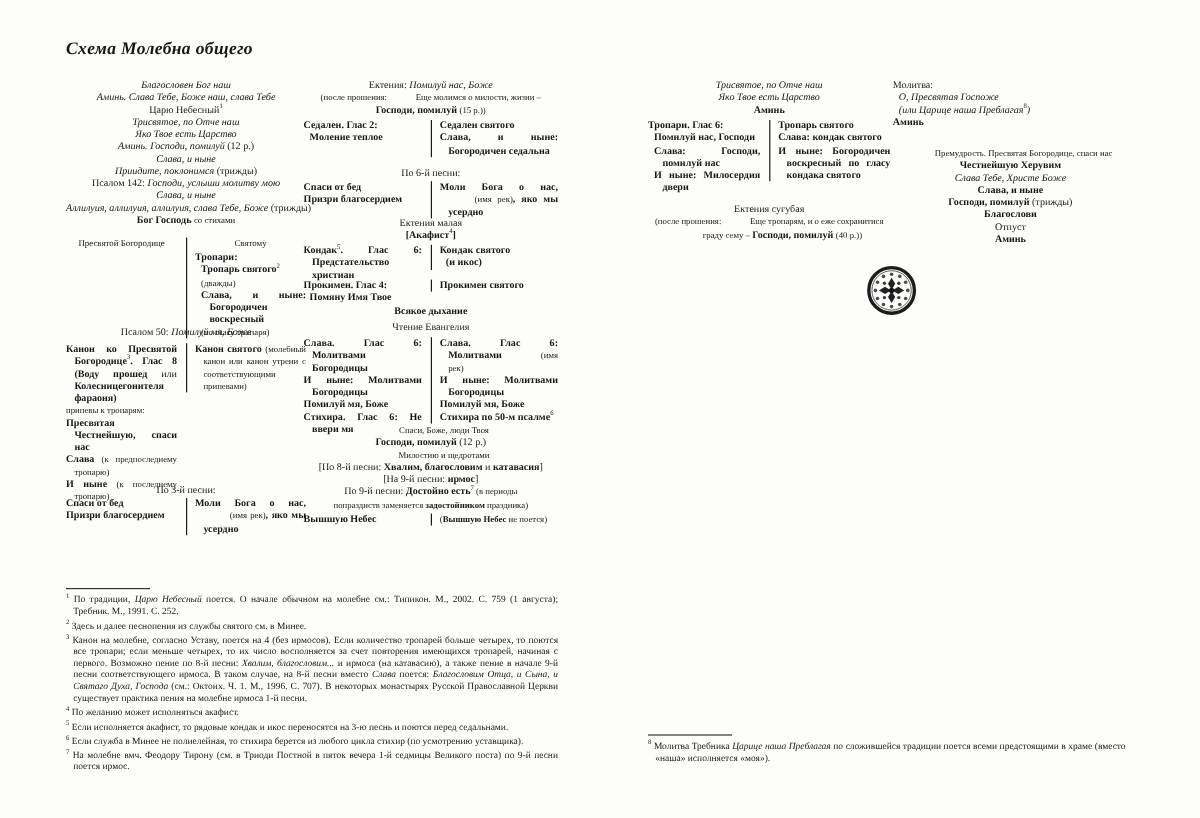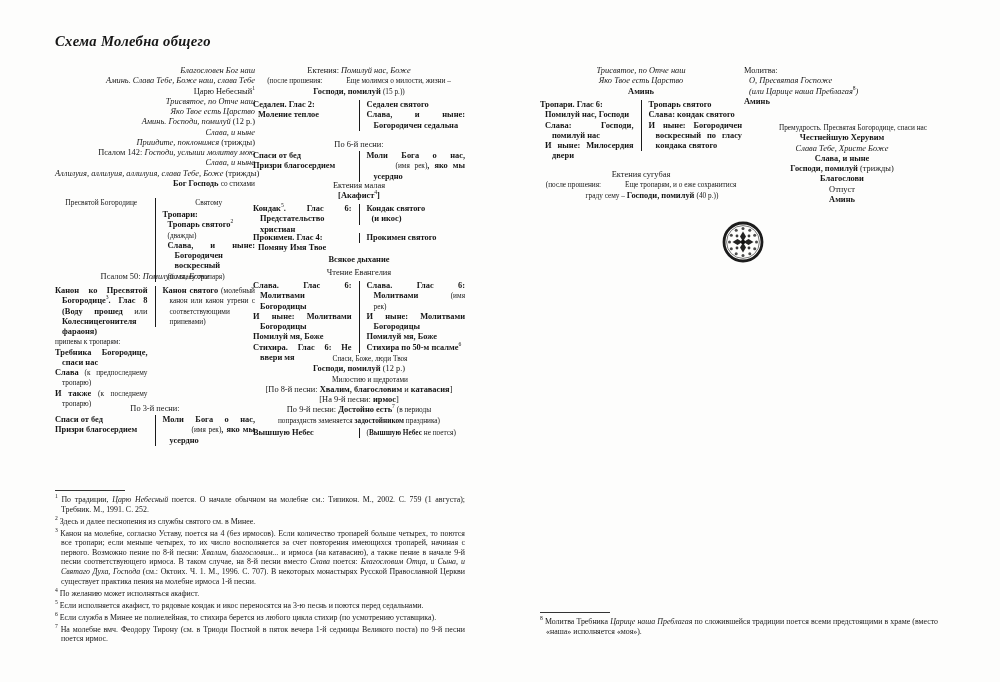--- a/index.html
+++ b/index.html
@@ -4,21 +4,21 @@
 <style>
   html,body{margin:0;padding:0;background:#e8e8e8;}
   .page{position:relative;width:1000px;height:682px;background:#fdfdfc;overflow:hidden;
         font-family:"Liberation Serif","DejaVu Serif",serif;color:#161616;
         font-size:8.4px;line-height:1.22;}
   .title{position:absolute;left:55px;top:33px;width:406px;text-align:left;
          font-size:14.6px;font-style:italic;font-weight:700;letter-spacing:.3px;}
   .blk{position:absolute;}
   .pg{margin:0;}
   .pg.i1{margin-left:5px;}
-  .plain .pg{white-space:nowrap;text-align:right;}
+  .plain .pg{white-space:nowrap;text-align:center;}
   .cent .pg{text-align:center;}
   .tbl{position:absolute;display:flex;align-items:flex-start;}
   .tbl .cell{flex:1 1 50%;min-width:0;}
   .tbl .cl{padding-right:7px;}
   .tbl .cr{border-left:1px solid #1a1a1a;padding-left:7px;}
   .cell .pg{text-align:justify;text-indent:-7px;padding-left:7px;}
   .cell .pg.i1{margin-left:5px;}
   .chead{text-align:center;font-size:7.4px;margin-bottom:3px;}
   .run-r{}
   .run-i{font-style:italic;}
@@ -71,23 +71,23 @@
   </div>
 
   <div class="blk cent" style="left:55px;top:272px;width:200px;">
       <div class="pg i0"><span class="run-r">Псалом 50: </span><span class="run-i">Помилуй мя, Боже</span></div>
     </div>
 
   <div class="tbl" style="left:55px;top:286px;width:200px;">
     <div class="cell cl">
         <div class="pg i0"><span class="run-b">Канон ко Пресвятой Богородице</span><span class="run-sup">3</span><span class="run-b">. Глас 8 (Воду прошед </span><span class="run-r">или</span><span class="run-b"> Колесницегонителя фараоня)</span></div>
         <div class="pg i0"><span class="run-s">припевы к тропарям:</span></div>
-        <div class="pg i0"><span class="run-b">Требника Богородице, спаси нас</span></div>
+        <div class="pg i0"><span class="run-b">Пресвятая Честнейшую, спаси нас</span></div>
         <div class="pg i0"><span class="run-b">Слава </span><span class="run-s">(к предпоследнему тропарю)</span></div>
-        <div class="pg i0"><span class="run-b">И также </span><span class="run-s">(к последнему тропарю)</span></div>
+        <div class="pg i0"><span class="run-b">И ныне </span><span class="run-s">(к последнему тропарю)</span></div>
       </div>
     <div class="cell cr">
         <div class="pg i0"><span class="run-b">Канон святого </span><span class="run-s">(молебный канон или канон утрени с соответствующими припевами)</span></div>
       </div>
   </div>
 
   <div class="blk cent" style="left:55px;top:404px;width:200px;">
       <div class="pg i0"><span class="run-r">По 3-й песни:</span></div>
     </div>
 

